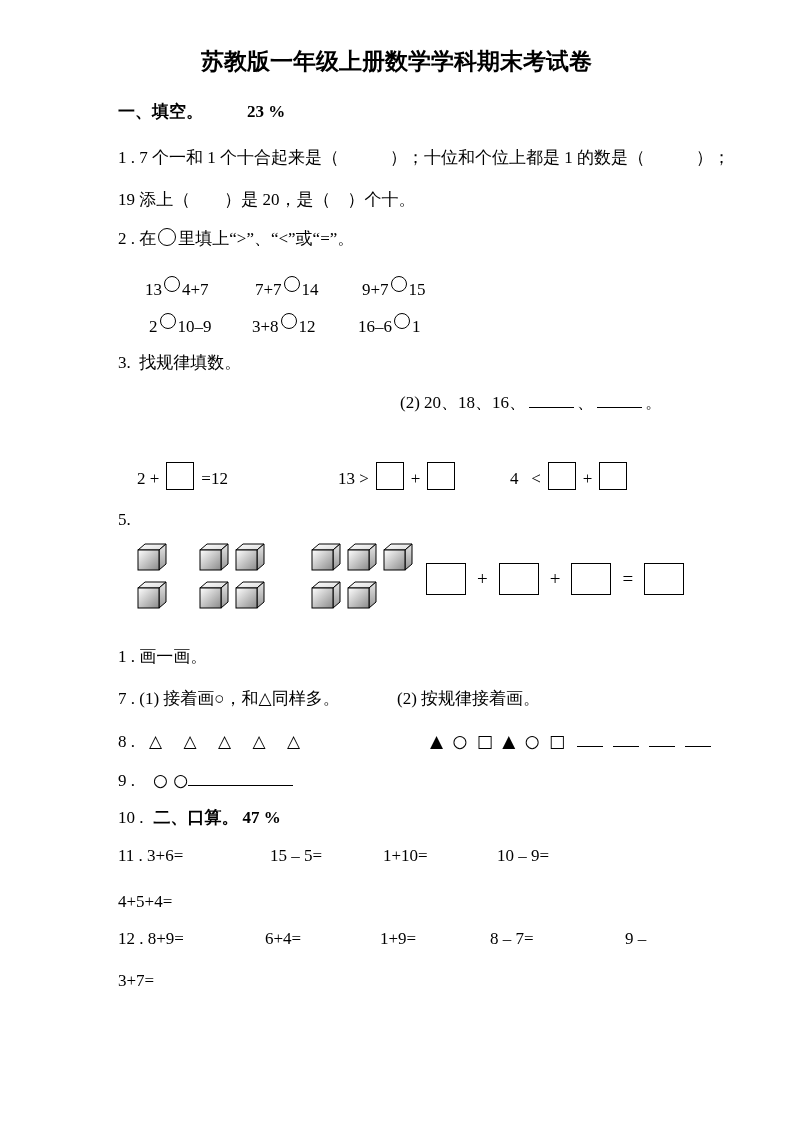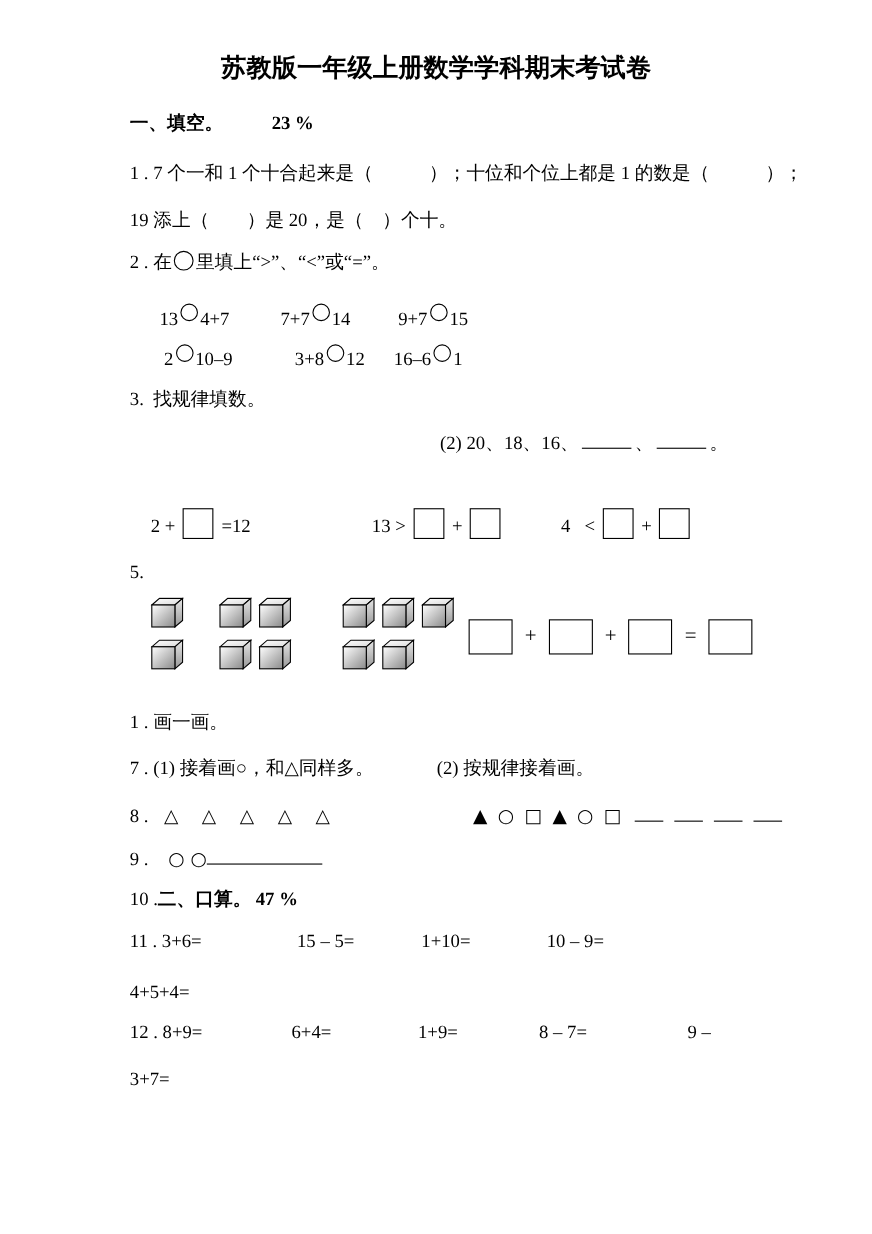--- a/index.html
+++ b/index.html
@@ -56,21 +56,21 @@
 
   <div class="line" style="left:118px;top:147px">1 . 7 个一和 1 个十合起来是（　　　）；十位和个位上都是 1 的数是（　　　）；</div>
   <div class="line" style="left:118px;top:189px">19 添上（　　）是 20，是（　）个十。</div>
 
   <div class="line" style="left:118px;top:228px"><span>2 . 在</span><span class="circle-lg"></span><span>里填上“&gt;”、“&lt;”或“=”。</span></div>
 
   <div class="line" style="left:145px;top:276px"><span>13</span><span class="circle"></span><span>4+7</span></div>
   <div class="line" style="left:255px;top:276px"><span>7+7</span><span class="circle"></span><span>14</span></div>
   <div class="line" style="left:362px;top:276px"><span>9+7</span><span class="circle"></span><span>15</span></div>
   <div class="line" style="left:149px;top:313px"><span>2</span><span class="circle"></span><span>10–9</span></div>
-  <div class="line" style="left:268px;top:313px"><span>3+8</span><span class="circle"></span><span>12</span></div>
+  <div class="line" style="left:252px;top:313px"><span>3+8</span><span class="circle"></span><span>12</span></div>
   <div class="line" style="left:358px;top:313px"><span>16–6</span><span class="circle"></span><span>1</span></div>
 
   <div class="line" style="left:118px;top:352px">3.  找规律填数。</div>
   <div class="line" style="left:400px;top:392px"><span>(2) 20、18、16、</span><span class="ul ul-q3"></span><span>、</span><span class="ul ul-q3"></span><span>。</span></div>
 
   <div class="line" style="left:137px;top:462px"><span>2 +</span><span class="box"></span><span>=12</span></div>
   <div class="line" style="left:338px;top:462px"><span>13 &gt;</span><span class="box"></span><span>+</span><span class="box"></span></div>
   <div class="line" style="left:510px;top:462px"><span>4   &lt;</span><span class="box"></span><span>+</span><span class="box"></span></div>
 
   <div class="line" style="left:118px;top:509px">5.</div>
@@ -162,21 +162,21 @@
   <div class="line" style="left:118px;top:646px">1 . 画一画。</div>
 
   <div class="line" style="left:118px;top:688px">7 . (1) 接着画○，和△同样多。</div>
   <div class="line" style="left:397px;top:688px">(2) 按规律接着画。</div>
 
   <div class="line" style="left:118px;top:731px"><span>8 .</span><span style="margin-left:14px" class="shape tri">△ △ △ △ △</span></div>
   <div class="line" style="left:430px;top:731px"><span class="shape pat">▲ ○ □ ▲ ○ □</span><span class="ul ul-q8"></span><span class="ul ul-q8"></span><span class="ul ul-q8"></span><span class="ul ul-q8"></span></div>
 
   <div class="line" style="left:118px;top:770px"><span>9 .</span><span style="margin-left:18px" class="shape">○ ○</span><span class="ul ul-q9"></span></div>
 
-  <div class="line" style="left:118px;top:807px"><span>10 .</span><span class="hd" style="">二、口算。</span><span class="pts" style="margin-left:4px">47 %</span></div>
+  <div class="line" style="left:118px;top:807px"><span>10 .</span><span class="hd" style="margin-left:10px">二、口算。</span><span class="pts" style="margin-left:4px">47 %</span></div>
 
   <div class="line" style="left:118px;top:845px">11 . 3+6=</div>
   <div class="line" style="left:270px;top:845px">15 – 5=</div>
   <div class="line" style="left:383px;top:845px">1+10=</div>
   <div class="line" style="left:497px;top:845px">10 – 9=</div>
   <div class="line" style="left:118px;top:891px">4+5+4=</div>
 
   <div class="line" style="left:118px;top:928px">12 . 8+9=</div>
   <div class="line" style="left:265px;top:928px">6+4=</div>
   <div class="line" style="left:380px;top:928px">1+9=</div>

